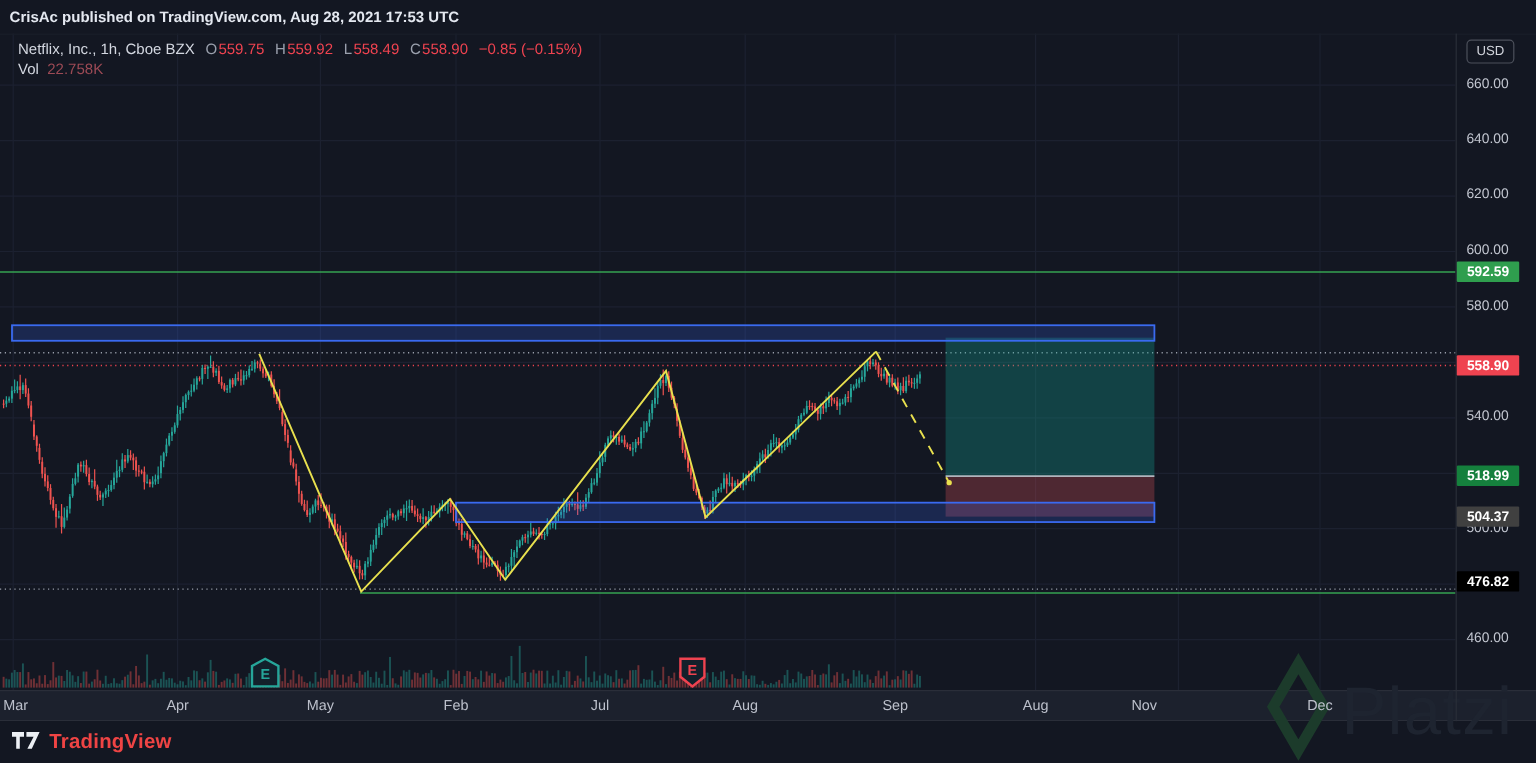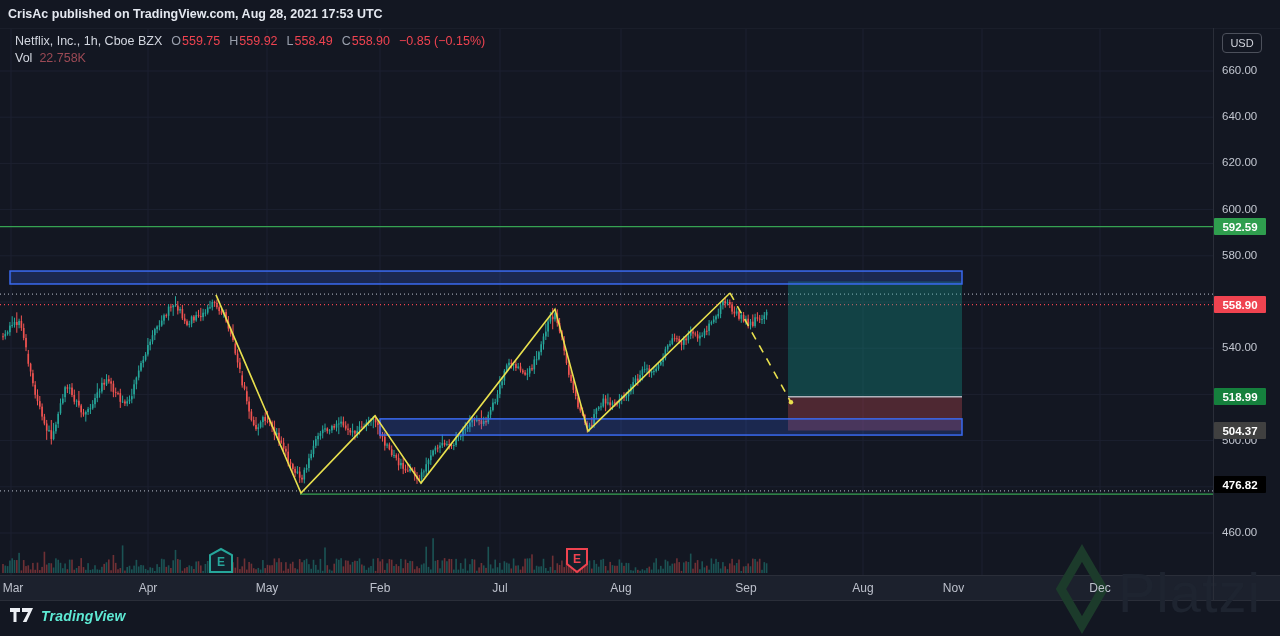--- a/index.html
+++ b/index.html
@@ -27,21 +27,21 @@
   .vol-val{color:#9c4a55;}
   #axis-border{left:1213px;top:28px;width:1px;height:573px;background:#2a2e39;}
   #header-sep{position:absolute;left:0;top:28px;width:1280px;height:1px;background:#1a1e2a;z-index:1;}
   #usd-badge{left:1222px;top:33px;width:38px;height:18px;border:1px solid #4c505b;border-radius:4px;
       color:#d1d4dc;font-size:11px;display:flex;align-items:center;justify-content:center;}
   .price-tick{position:absolute;left:1222px;z-index:4;font-size:11.5px;color:#c3c7d1;}
   .price-badge{position:absolute;left:1214px;width:52px;height:17px;z-index:4;font-size:11.5px;
       font-weight:700;color:#fff;display:flex;align-items:center;justify-content:center;border-radius:1px;}
   .month-label{position:absolute;z-index:4;top:581px;font-size:12px;color:#bcc0cb;transform:translateX(-50%);}
   #tv-footer{left:10px;top:608px;display:flex;align-items:center;gap:7px;}
-  #tv-footer .brand{font-size:14px;font-weight:700;color:#5eead4;letter-spacing:.2px;font-style:italic;}
+  #tv-footer .brand{font-size:17px;font-weight:700;color:#ef4444;letter-spacing:.2px;}
 </style>
 </head>
 <body>
 
 <div id="stage">
   <svg id="chart-svg" width="1213" height="601">
       <g>
         <line x1="0" y1="71" x2="1213" y2="71" stroke="#1c2130" stroke-width="1"></line>
         <line x1="0" y1="117.2" x2="1213" y2="117.2" stroke="#1c2130" stroke-width="1"></line>
         <line x1="0" y1="163.4" x2="1213" y2="163.4" stroke="#1c2130" stroke-width="1"></line>

